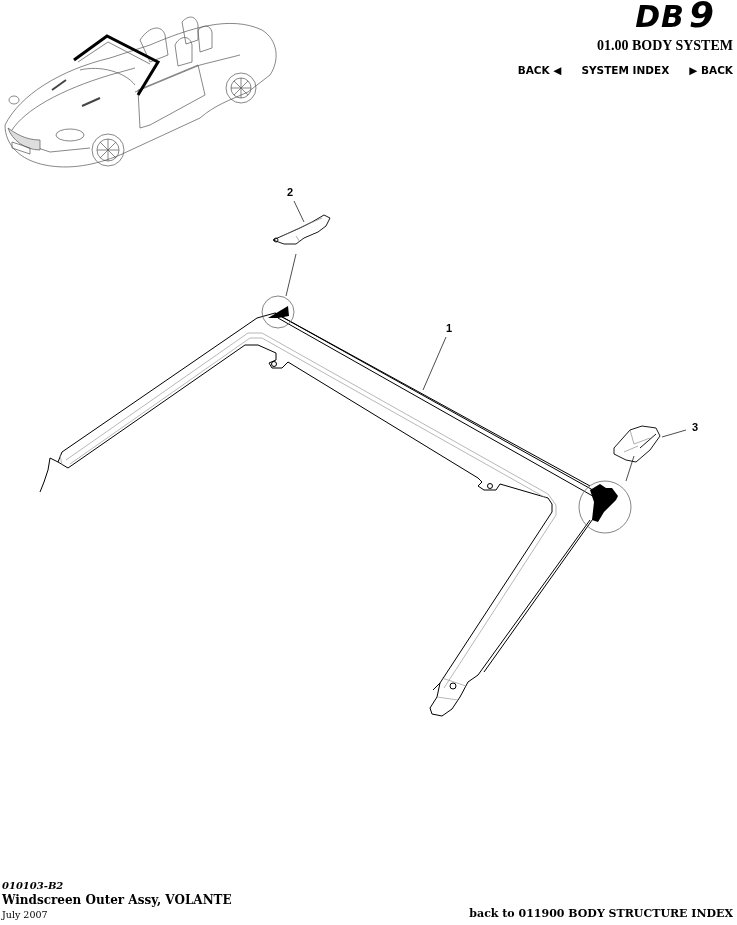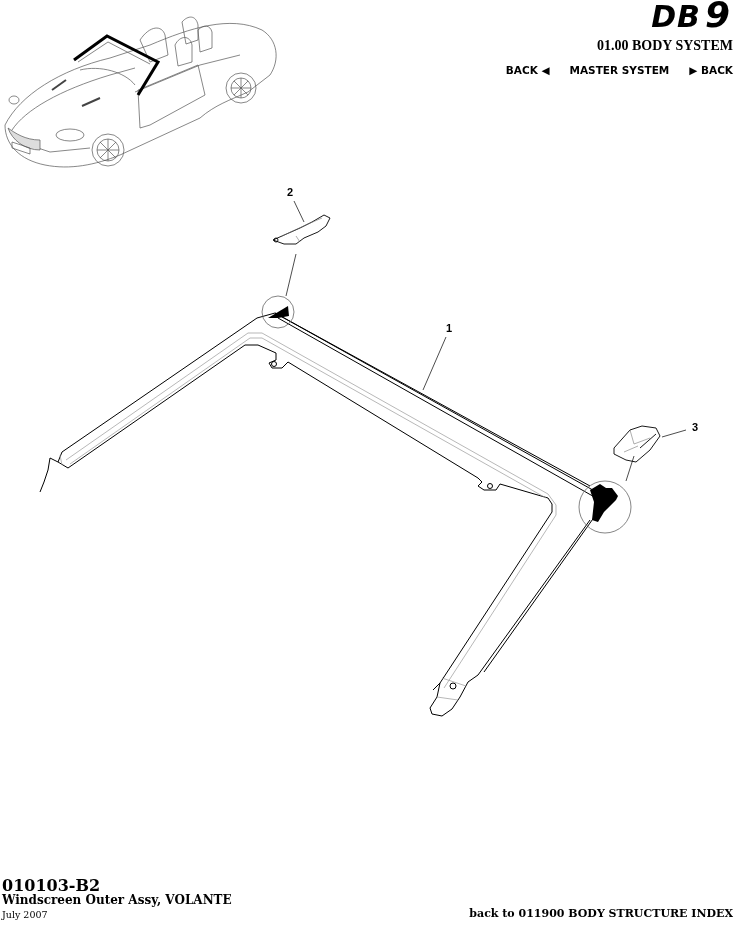--- a/index.html
+++ b/index.html
@@ -1,51 +1,51 @@
 <!DOCTYPE html>
 <html><head>
 <meta charset="utf-8">
 <style>
   html, body { margin: 0; padding: 0; background: #ffffff; }
   body { width: 737px; height: 925px; position: relative; overflow: hidden;
          font-family: "DejaVu Sans", sans-serif; color: #000; }
-  .logo { position: absolute; right: 6px; top: 0px; font-family: "DejaVu Sans", sans-serif;
+  .logo { position: absolute; right: 22px; top: 0px; font-family: "DejaVu Sans", sans-serif;
           font-weight: 900; font-style: italic; font-size: 30px; letter-spacing: 1px; line-height: 30px; }
   .logo .nine { font-size: 36px; margin-left: 4px; }
   .system-title { position: absolute; right: 4px; top: 38px; font-size: 14px; font-weight: bold;
                   font-family: Liberation Serif, serif; }
   .nav { position: absolute; right: 4px; top: 64px; font-size: 10.5px; font-weight: bold;
          display: flex; gap: 6px; align-items: flex-end; }
   .nav span { cursor: pointer; }
   .nav .gap { width: 8px; }
   .overview { position: absolute; left: 0; top: 0; width: 290px; height: 180px; }
   .drawing { position: absolute; left: 0; top: 180px; width: 737px; height: 560px; }
   .callout { position: absolute; font-size: 11px; font-weight: bold; font-family: "Liberation Sans", sans-serif; }
   .footer { position: absolute; left: 2px; top: 879px; font-family: "DejaVu Serif", serif; }
-  .footer .code { font-size: 16px; font-weight: bold; line-height: 14px; }
+  .footer .code { font-size: 10px; font-weight: bold; line-height: 14px; font-style: italic; }
   .footer .desc { font-size: 12px; font-weight: bold; line-height: 15px; }
   .footer .date { font-size: 9.5px; font-weight: normal; line-height: 14px; }
   .back-link { position: absolute; right: 4px; top: 907px; font-family: "DejaVu Serif", serif;
                font-size: 11px; font-weight: bold; cursor: pointer; }
 </style>
 </head>
 <body>
 
 <div class="logo">
   <span>DB</span><span class="nine">9</span>
 </div>
 <div class="system-title">01.00 BODY SYSTEM</div>
 
 <div class="nav">
   <span>
     <span>BACK</span>
     <span>◀</span>
   </span>
   <span class="gap"></span>
-  <span>MASTER SYSTEM</span>
+  <span>SYSTEM INDEX</span>
   <span class="gap"></span>
   <span>
     <span>▶</span>
     <span>BACK</span>
   </span>
 </div>
 
 <svg class="overview" viewBox="0 0 290 180" fill="none" stroke="#555" stroke-width="0.7">
 
   <path d="M5,125 C20,95 60,70 110,58 L150,45 C190,28 230,15 262,30 C278,40 280,60 270,75 L248,92 C230,100 215,105 200,118 L120,155 C95,165 70,170 45,165 C20,160 5,145 5,125 Z"></path>

